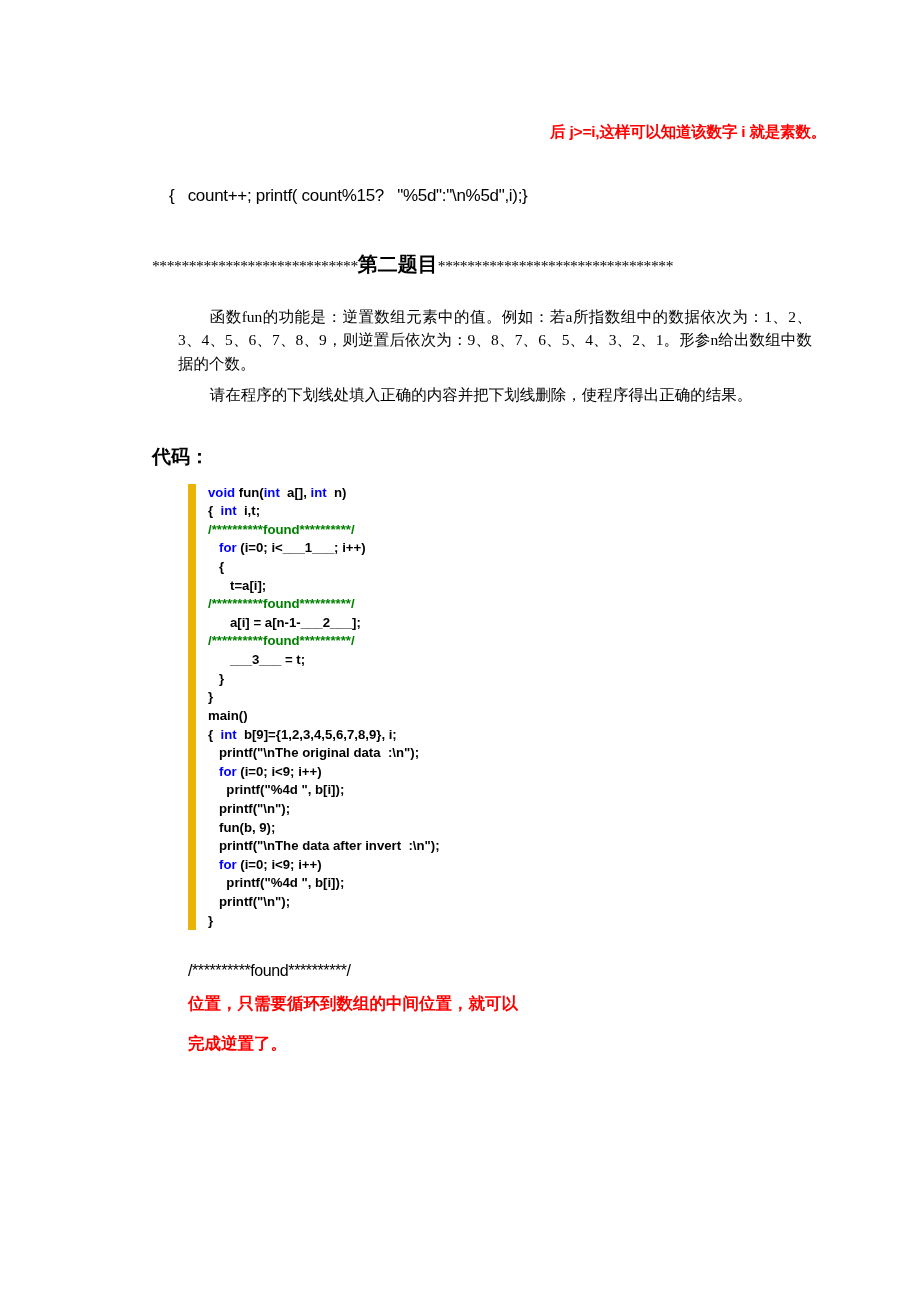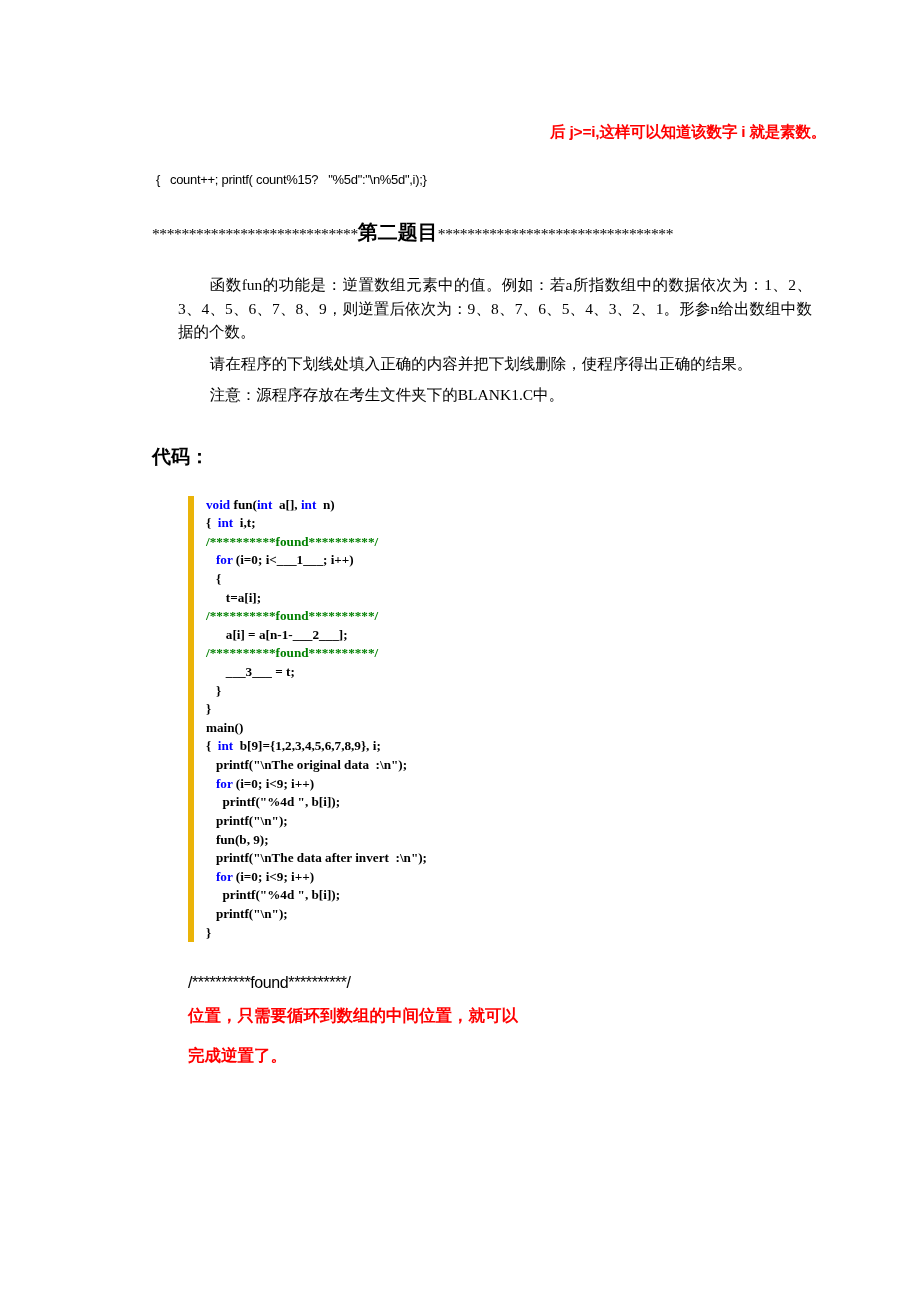--- a/index.html
+++ b/index.html
@@ -32,23 +32,23 @@
     color: #ff0000;
     font-weight: bold;
     font-size: 15.5px;
     letter-spacing: -0.2px;
     line-height: 1.35;
     white-space: nowrap;
   }
 
   
   .plain-line {
-    margin: 4px;
+    margin: 17px;
     padding-top: 24px;
-    font-size: 13px;
+    font-size: 17px;
     line-height: 1.4;
     letter-spacing: -0.3px;
     white-space: pre;
   }
 
   
   .divider {
     margin: 0;
     padding-top: 26px;
     font-size: 15px;
@@ -103,28 +103,27 @@
   
   .code-wrap {
     margin: 0;
     padding-top: 14px;
     padding-left: 36px;
   }
   .code-block {
     position: relative;
     display: inline-block;
     padding-left: 12px;
-    border-left: 6px solid #eab308;
-    font-family: Liberation Serif, serif;
+    border-left: 8px solid #eab308;
+    font-family: Liberation Sans, sans-serif;
     font-size: 13.2px;
     font-weight: bold;
     line-height: 1.41;
     white-space: pre;
     color: #000000;
-    margin-top: 12px;
   }
   .code-block .kw   { color: #0000ff; }
   .code-block .cmt  { color: #008000; }
 
   
   .tail {
     margin: 0;
     padding-top: 30px;
     padding-left: 36px;
   }
@@ -170,21 +169,20 @@
   <p class="plain-line">{   count++; printf( count%15?   "%5d":"\n%5d",i);}</p>
 
   <p class="divider">
     <span class="stars">****************************</span><span class="title">第二题目</span><span class="stars">********************************</span>
   </p>
 
 
   <div class="desc">
     <p class="indent">函数fun的功能是：逆置数组元素中的值。例如：若a所指数组中的数据依次为：1、2、3、4、5、6、7、8、9，则逆置后依次为：9、8、7、6、5、4、3、2、1。形参n给出数组中数据的个数。</p>
     <p class="indent">请在程序的下划线处填入正确的内容并把下划线删除，使程序得出正确的结果。</p>
-    <p class="indent">注意：源程序存放在考生文件夹下的BLANK1.C中。</p>
   </div>
 
   <h2 class="heading code-heading">代码：</h2>
 
   <div class="code-wrap">
     <div class="code-block" id="code-block"><span class="kw">void</span><span> fun(</span><span class="kw">int</span><span>  a[], </span><span class="kw">int</span><span>  n)</span>
 <span>{  </span><span class="kw">int</span><span>  i,t;</span>
 <span class="cmt">/**********found**********/</span>
 <span>   </span><span class="kw">for</span><span> (i=0; i&lt;___1___; i++)</span>
 <span>   {</span>

